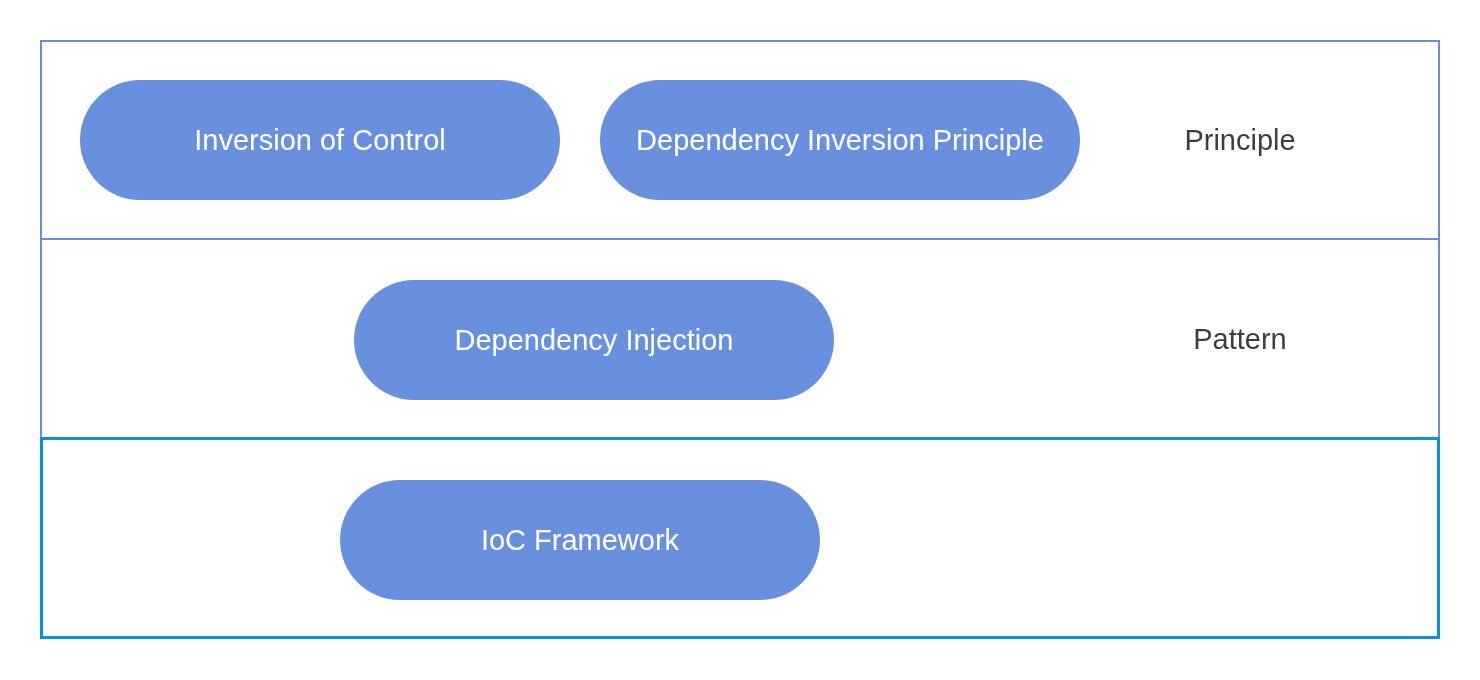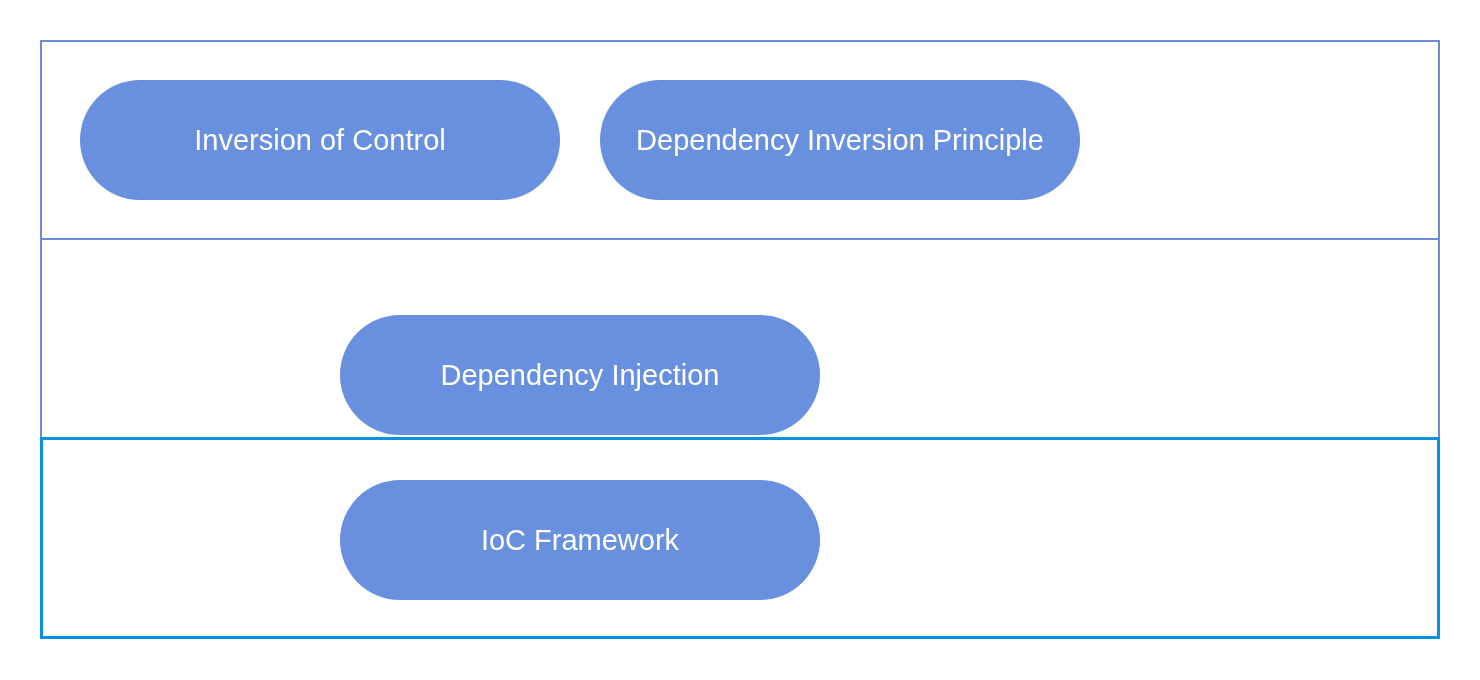--- a/index.html
+++ b/index.html
@@ -52,21 +52,21 @@
     color: var(--pill-text);
     display: flex;
     align-items: center;
     justify-content: center;
     font-size: 29px;
     white-space: nowrap;
     text-align: center;
   }
   .pill-ioc       { left: 80px;  top: 80px;  }
   .pill-dip       { left: 600px; top: 80px; text-align: right;  }
-  .pill-di        { left: 340px; top: 280px; margin-top: 35px; }
+  .pill-di        { left: 354px; top: 280px; }
   .pill-container { left: 340px; top: 480px; }
   .row-label {
     position: absolute;
     left: 1090px;
     width: 300px;
     height: 40px;
     line-height: 40px;
     text-align: center;
     font-size: 29px;
     color: var(--label-text);
@@ -80,24 +80,26 @@
 
 <div id="canvas">
 
   <div class="row row-principle"></div>
   <div class="pill pill-ioc">
     <span>Inversion of Control</span>
   </div>
   <div class="pill pill-dip">
     <span>Dependency Inversion Principle</span>
   </div>
+  <div class="row-label label-principle">Principle</div>
 
   <div class="row row-pattern"></div>
   <div class="pill pill-di">
     <span>Dependency Injection</span>
   </div>
+  <div class="row-label label-pattern">Pattern</div>
 
   <div class="row row-framework"></div>
   <div class="pill pill-container">
     <span>IoC Framework</span>
   </div>
 
 </div>
 
 </body></html>

